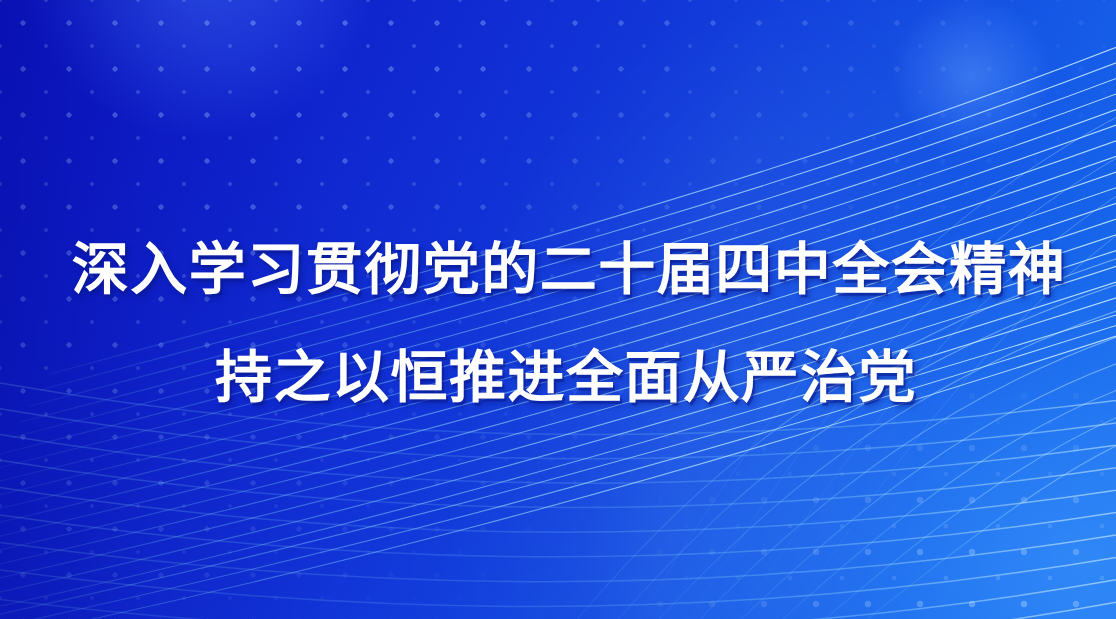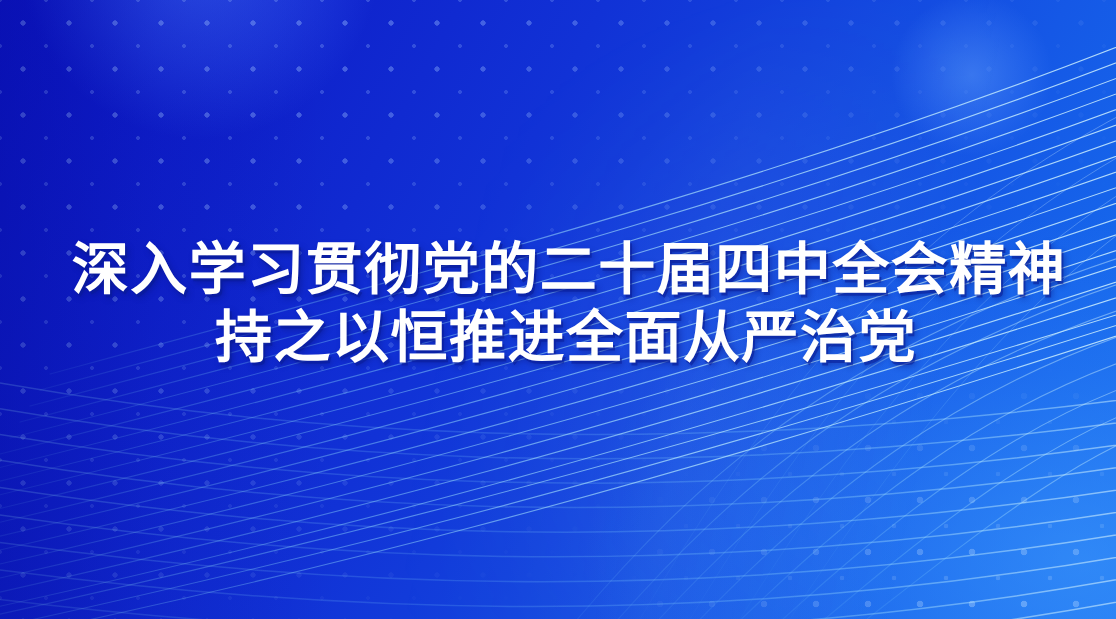--- a/index.html
+++ b/index.html
@@ -129,21 +129,21 @@
     font-weight: bold;
     font-size: 57px;
     line-height: 68px;
     letter-spacing: 1.5px;
     white-space: nowrap;
     text-shadow:
       2px 3px 0 rgba(10,28,150,0.55),
       3px 4px 6px rgba(8,20,120,0.45);
   }
   .headline-line-1 { padding-left: 22px; text-align: center; }
-  .headline-line-2 { padding-left: 16px; }
+  .headline-line-2 { padding-left: 16px; margin-top: 40px; }
 </style>
 </head>
 <body>
 
 <div class="stage">
 
   <div class="bg-layer bg-base"></div>
   <div class="bg-layer bg-glow-tl"></div>
   <div class="bg-layer bg-dots"></div>
   <div class="bg-layer bg-glow-tr"></div>

